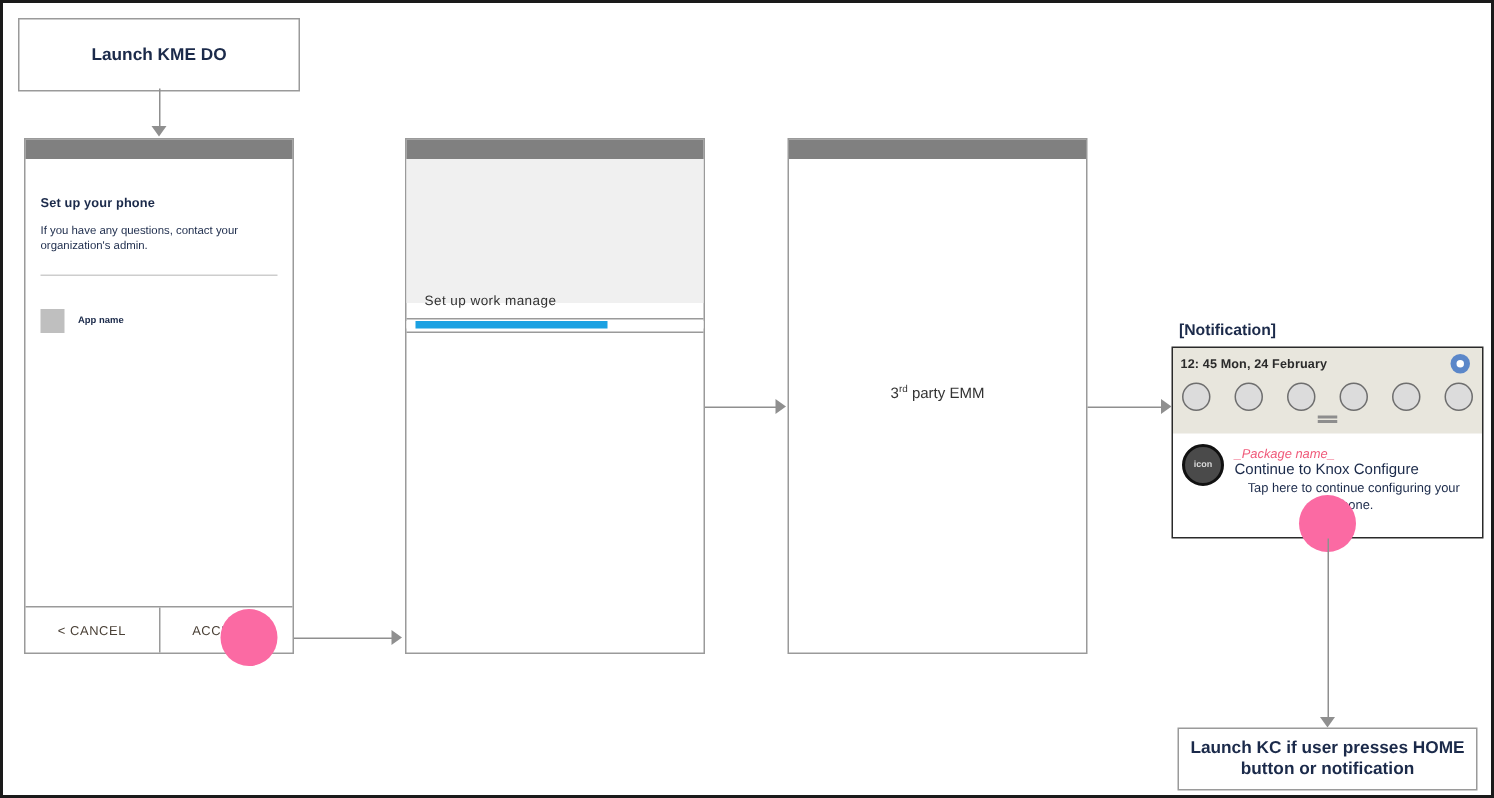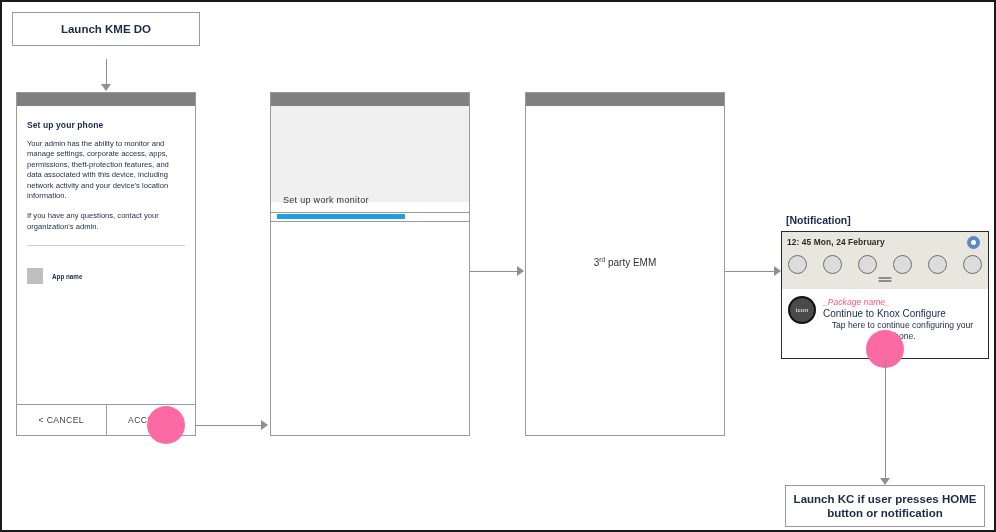--- a/index.html
+++ b/index.html
@@ -55,21 +55,21 @@
   }
   .screen-topbar{
     position:absolute;left:0;top:0;right:0;height:13px;
     background:#808080;
   }
 
   
   #screen1{left:14px;top:90px;width:180px;height:344px;}
   #screen1 .body{
     position:absolute;left:0;top:13px;right:0;bottom:30px;
-    padding:14px 10px 0 10px;
+    padding:24px 10px 0 10px;
     box-sizing:border-box;
     overflow:hidden;
   }
   .s1-title{
     font-size:8.5px;font-weight:bold;color:#1b2a4a;
     margin:0 0 9px 0;letter-spacing:.1px;
   }
   .s1-para{
     font-size:7.6px;line-height:10.4px;color:#1b2a4a;
     margin:0 0 10px 0;
@@ -194,41 +194,40 @@
   .n-sub{
     font-size:8.6px;color:#1b2a4a;line-height:11px;text-align:center;
   }
 
   
   .tap{
     position:absolute;border-radius:50%;background:#fb6aa3;
   }
 
   
-  #box-launch{left:10px;top:10px;width:188px;height:34px;justify-content:center;}
+  #box-launch{left:10px;top:10px;width:188px;height:49px;justify-content:center;}
   #box-kc{left:783px;top:483px;width:200px;height:42px;}
 </style>
 </head>
 <body>
 
 <div id="canvas">
 
   <div class="flowbox" id="box-launch">
     <span>Launch KME DO</span>
   </div>
 
   <div class="lineV" style="left:104px;top:57px;height:26px;"></div>
   <div class="arrowD" style="left:99px;top:82px;"></div>
 
   <div class="screen" id="screen1">
     <div class="screen-topbar"></div>
 
     <div class="body">
       <div class="s1-title">Set up your phone</div>
-      <div class="s1-para">Your admin has the ability to monitor and manage settings, corporate access, apps, permissions, theft-protection features, and data associated with this device, including network activity and your device's location information.</div>
 
 
       <div class="s1-para">If you have any questions, contact your organization's admin.</div>
 
       <div class="s1-rule"></div>
 
 
       <div class="s1-app-row">
         <div class="s1-app-sq"></div>
         <div class="s1-app-name">App name</div>
@@ -242,21 +241,21 @@
   </div>
 
   <div class="tap" style="left:145px;top:404px;width:38px;height:38px;"></div>
 
   <div class="lineH" style="left:194px;top:423px;width:66px;"></div>
   <div class="arrowR" style="left:259px;top:418px;"></div>
 
   <div class="screen" id="screen2">
     <div class="screen-topbar"></div>
     <div class="grayfill"></div>
-    <div class="s2-label">Set up work monitor</div>
+    <div class="s2-label">Set up work manage</div>
     <div class="s2-divider"></div>
     <div class="s2-progress-track"></div>
     <div class="s2-progress-fill"></div>
     <div class="s2-divider2"></div>
   </div>
 
   <div class="lineH" style="left:468px;top:269px;width:48px;"></div>
   <div class="arrowR" style="left:515px;top:264px;"></div>
 
   <div class="screen" id="screen3">

